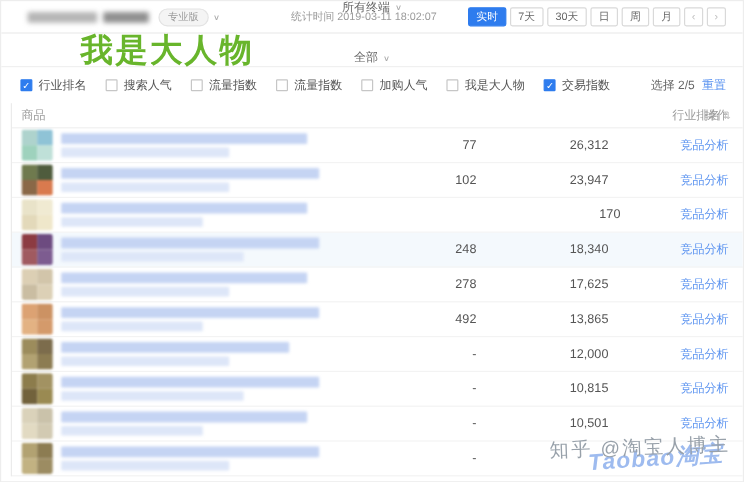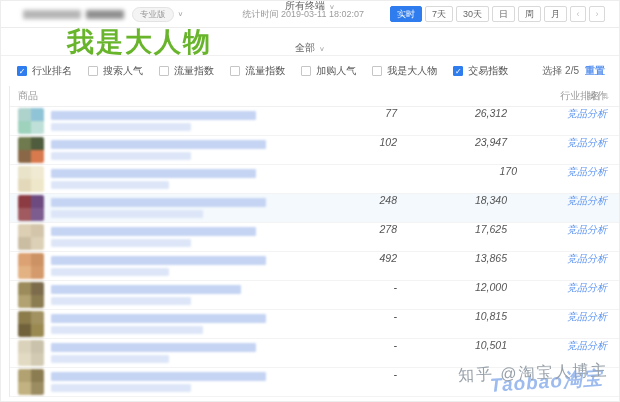--- a/index.html
+++ b/index.html
@@ -28,35 +28,35 @@
   .annotation{position:absolute;left:66px;top:-2px;z-index:5;font-size:27px;font-weight:700;color:#68b52b;letter-spacing:2px;line-height:32px;}
 
   
   .filterbar{height:30px;display:flex;align-items:center;padding:0 14px 0 16px;box-sizing:border-box;}
   .flist{flex:1;display:flex;justify-content:space-between;margin-right:34px;}
   .fitem{display:flex;align-items:center;gap:5px;cursor:pointer;}
   .cb{width:10px;height:10px;border:1px solid #c6c6c6;border-radius:1px;background:#fff;box-sizing:border-box;font-size:8px;line-height:9px;text-align:center;color:#fff;}
   .cb.on{background:#2e7cee;border-color:#2e7cee;}
   .flabel{font-size:10px;color:#555;}
   .fsel{font-size:10px;color:#666;white-space:nowrap;}
-  .reset{color:#5b93f0;margin-left:6px;cursor:pointer;font-weight:bold;}
+  .reset{color:#5b93f0;margin-left:6px;cursor:pointer;}
 
   
   .table-wrap{margin-left:8px;border-left:1px solid #ebebeb;}
   .thead{display:flex;align-items:center;height:20px;border-bottom:1px solid #f0f0f0;font-size:10px;color:#9b9b9b;padding-right:12px;}
   .cell{box-sizing:border-box;}
   .c-product{flex:1;padding-left:8px;display:flex;align-items:center;}
   .c-rank{width:120px;text-align:right;padding-right:10px;}
   .c-idx{width:120px;text-align:right;padding-right:20px;}
   .c-act{width:80px;text-align:right;}
   .th-rank span{position:relative;left:46px;}
   .th-idx span{position:relative;left:21px;}
   .sort-both{font-size:8px;color:#c2c2c2;margin-left:2px;}
   .sort-down{font-size:9px;color:#6a8fd8;margin-left:2px;}
-  .trow{display:flex;height:28px;border-bottom:1px solid #f3f3f3;font-size:10.5px;color:#555;padding-right:12px;font-style:italic;}
+  .trow{display:flex;align-items:center;height:28px;border-bottom:1px solid #f3f3f3;font-size:10.5px;color:#555;padding-right:12px;}
   .trow.hl{background:#f4f9fd;}
   .thumb{width:26px;height:26px;border-radius:2px;overflow:hidden;display:grid;grid-template-columns:1fr 1fr;grid-template-rows:1fr 1fr;filter:blur(1px);flex:none;}
   .thumb i{display:block;}
   .bars{display:flex;flex-direction:column;gap:3px;margin-left:7px;}
   .bars i{display:block;border-radius:1px;filter:blur(1.2px);}
   .bar1{width:205px;height:9px;background:#c5d4f3;}
   .bar2{width:140px;height:8px;background:#dde6f8;}
   .trow:nth-child(2n) .bar1{width:215px;}
   .trow:nth-child(3n) .bar2{width:118px;}
   .trow:nth-child(4n) .bar2{width:152px;}

